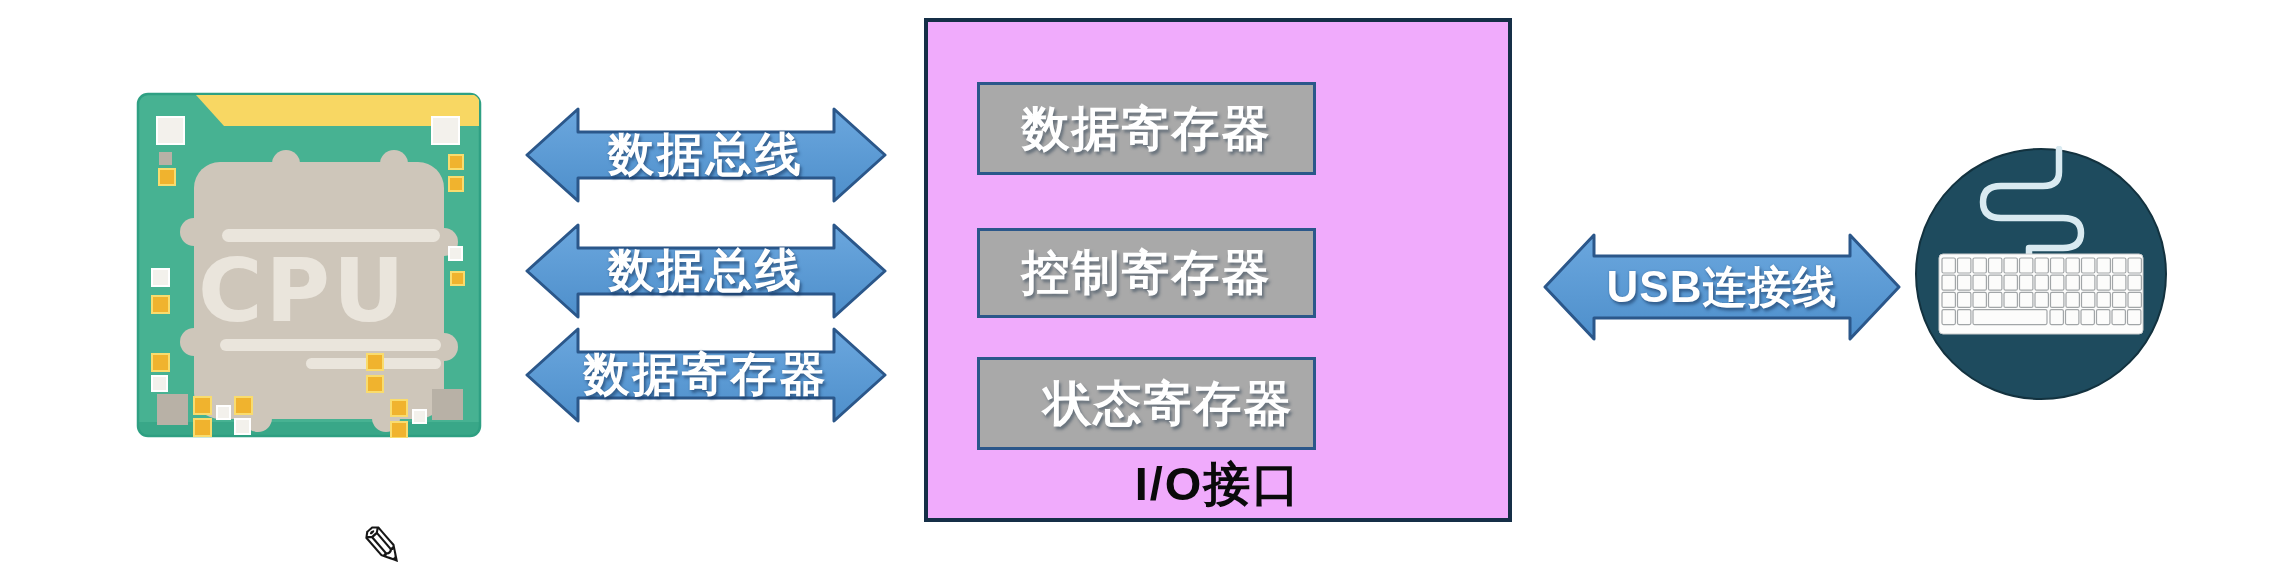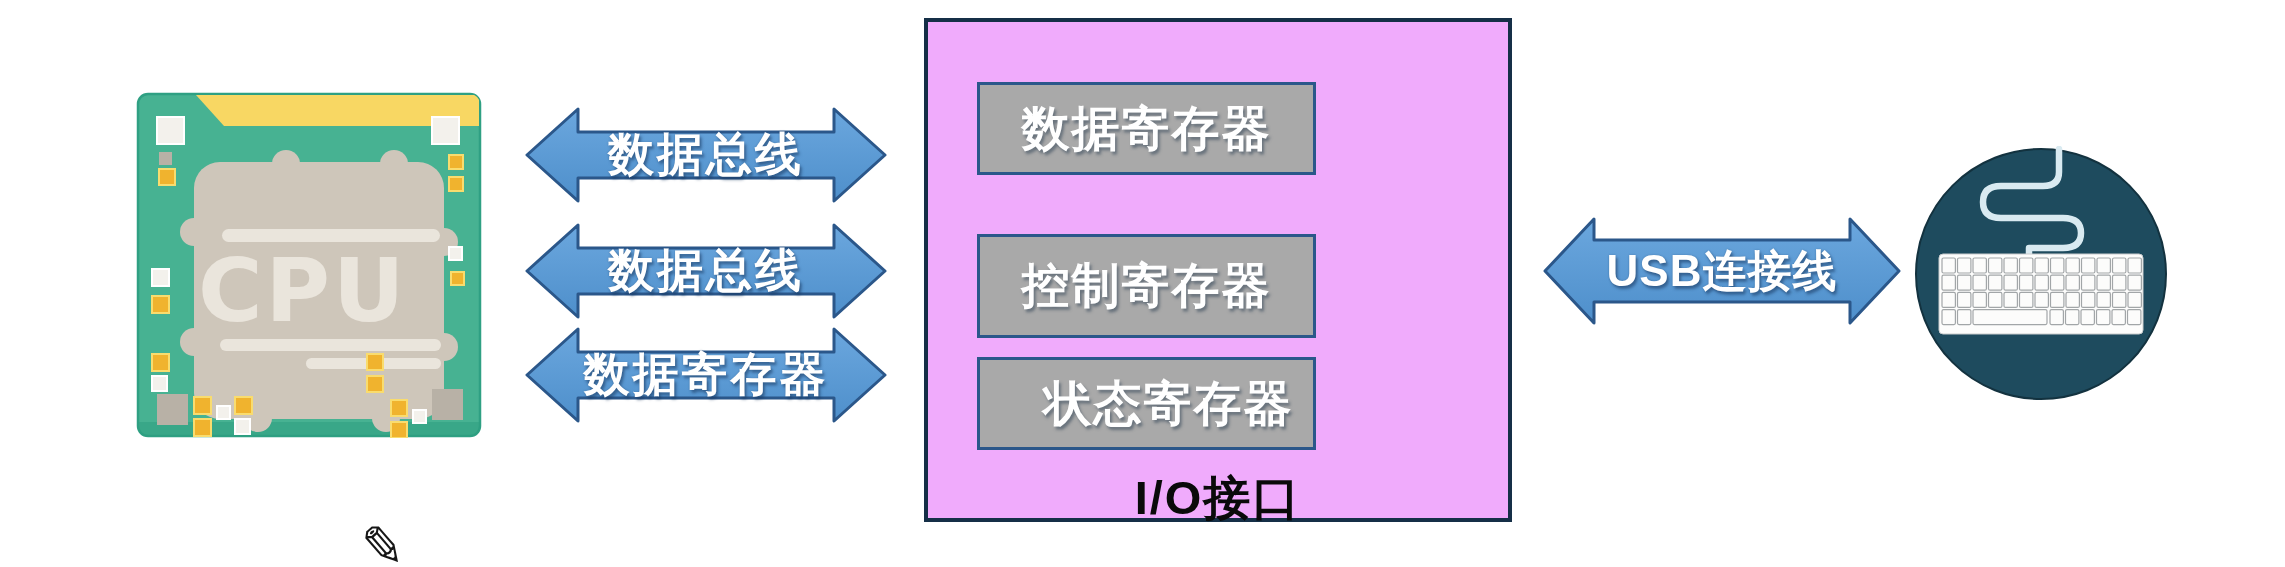--- a/index.html
+++ b/index.html
@@ -26,29 +26,29 @@
     background:#f0abfc;border:4px solid #152F47;box-sizing:border-box;
   }
   .register{
     position:absolute;left:49px;width:339px;box-sizing:border-box;
     background:#A9A9A9;border:3px solid #2B578A;
     display:flex;align-items:center;justify-content:center;
     color:#ffffff;font-size:48px;font-weight:700;
     font-family:"Liberation Serif","DejaVu Serif",serif;
     text-shadow:2px 3px 3px rgba(40,60,80,.5);letter-spacing:2px;
   }
-  #reg1{top:60px;height:93px;} #reg2{top:212px;height:104px;} #reg3{top:335px;height:93px;padding-left:44px;}
+  #reg1{top:60px;height:93px;} #reg2{top:206px;height:90px;} #reg3{top:335px;height:93px;padding-left:44px;}
   .io-label{
-    position:absolute;left:0;top:446px;width:100%;height:60px;
+    position:absolute;left:0;top:432px;width:100%;height:60px;
     display:flex;align-items:center;justify-content:center;
     color:#0a0a0a;font-size:47px;font-weight:700;letter-spacing:2px;
     font-family:"Liberation Sans","DejaVu Sans",sans-serif;
   }
   
-  .usb-arrow{position:absolute;left:1543px;top:216px;width:358px;height:110px;}
+  .usb-arrow{position:absolute;left:1543px;top:232px;width:358px;height:110px;}
   .usb-arrow .arrow-label{font-size:44px;font-family:"Liberation Sans","DejaVu Sans",sans-serif;letter-spacing:1px;}
   
   .cpu-svg{position:absolute;left:136px;top:92px;}
   .kb-svg{position:absolute;left:1913px;top:146px;}
   .pencil{
     position:absolute;left:360px;top:520px;font-size:54px;color:#161616;
     font-family:"DejaVu Sans",sans-serif;transform:rotate(4deg);line-height:1;
   }
 </style>
 </head>

